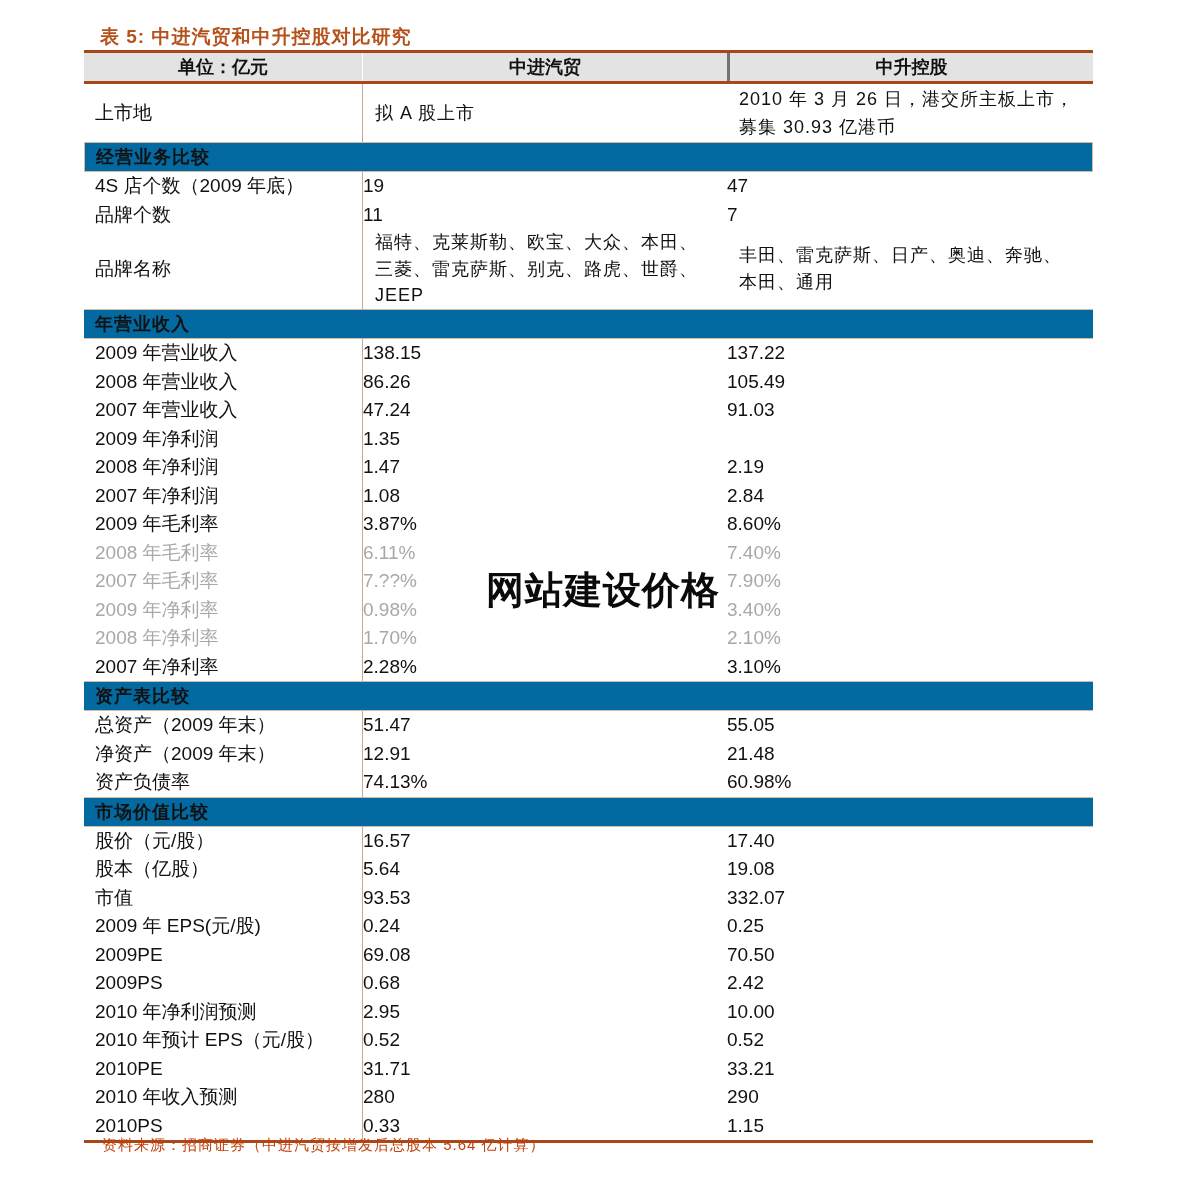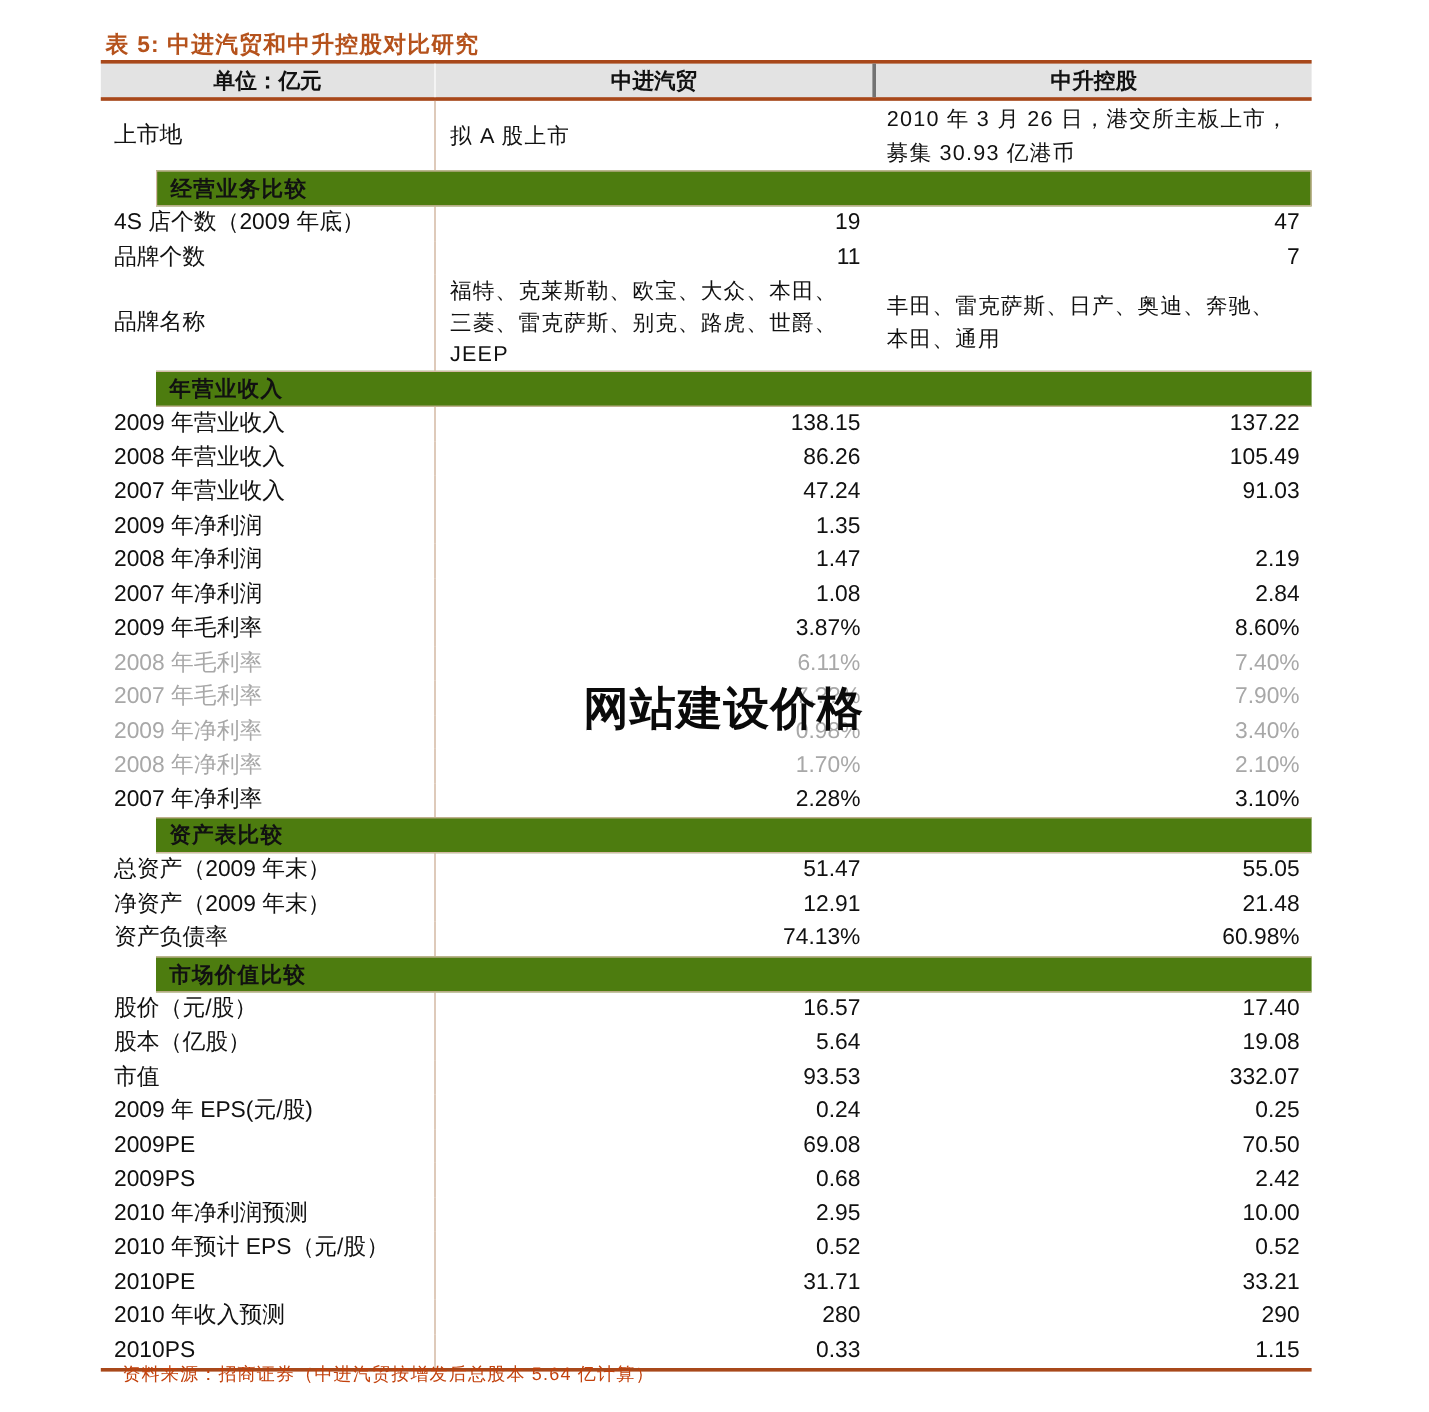--- a/index.html
+++ b/index.html
@@ -1,35 +1,35 @@
 <!DOCTYPE html>
 <html><head>
   <meta charset="utf-8">
   <style>
     html, body { margin: 0; padding: 0; background: #ffffff; }
     body { width: 1191px; height: 1177px; position: relative; overflow: hidden;
       font-family: "Liberation Sans", "DejaVu Sans", sans-serif; color: #111; }
-    .title { position: absolute; left: 88px; top: 24px; font-size: 19px; font-weight: bold;
+    .title { position: absolute; left: 100px; top: 24px; font-size: 19px; font-weight: bold;
       color: #b5521c; letter-spacing: 1px; }
     .tbl { position: absolute; left: 84px; top: 50px; width: 1009px; }
     .hdr { display: flex; background: #e3e3e3; border-top: 3px solid #a8481a; border-bottom: 3px solid #a8481a;
       height: 28px; align-items: center; font-weight: bold; font-size: 18px; }
     .hdr > div { text-align: center; }
     .c1 { width: 278px; box-sizing: border-box; }
     .c2 { width: 365px; box-sizing: border-box; border-left: 1px solid #c9a88e; }
     .c3 { width: 366px; box-sizing: border-box; }
     .hdr .c2 { height: 28px; line-height: 28px; border-left: 1px solid #ffffff; }
     .hdr .c3 { border-left: 3px solid #737373; height: 28px; line-height: 28px; }
     .row { display: flex; font-size: 19px; line-height: 28.5px; }
     .row .c1 { padding-left: 11px; }
-    .row .c2, .row .c3 { text-align: right; padding-right: 10px; }
+    .row .c2, .row .c3 { text-align: left; padding-right: 10px; }
     .row .c3 { padding-right: 10px; }
     .row .txt { text-align: left; padding-left: 12px; padding-right: 4px; font-size: 18px; letter-spacing: 1px; }
-    .sec { background: #4d7c0f; border-top: 1px solid #d4b9a4; border-bottom: 1px solid #d4b9a4;
-      font-weight: bold; font-size: 18px; height: 28px; line-height: 28px; padding-left: 11px; letter-spacing: 1px; margin-left: 46px; }
+    .sec { background: #0369a1; border-top: 1px solid #d4b9a4; border-bottom: 1px solid #d4b9a4;
+      font-weight: bold; font-size: 18px; height: 28px; line-height: 28px; padding-left: 11px; letter-spacing: 1px; }
     .sec.boxed { border: 1px solid #d4b9a4; }
     .faded { color: #a8a8a8; }
     .tbl-bottom { border-top: 3px solid #a8481a; }
     .source { position: absolute; left: 86px; top: 1136px; font-size: 15px; color: #c2410c; letter-spacing: 1px; margin-left: 16px; }
     .watermark { position: absolute; left: 486px; top: 565px; font-size: 38px; font-weight: 900;
       color: #0a0a0a; letter-spacing: 1px; font-family: "DejaVu Sans", sans-serif; }
   </style>
 </head>
 <body>
 

